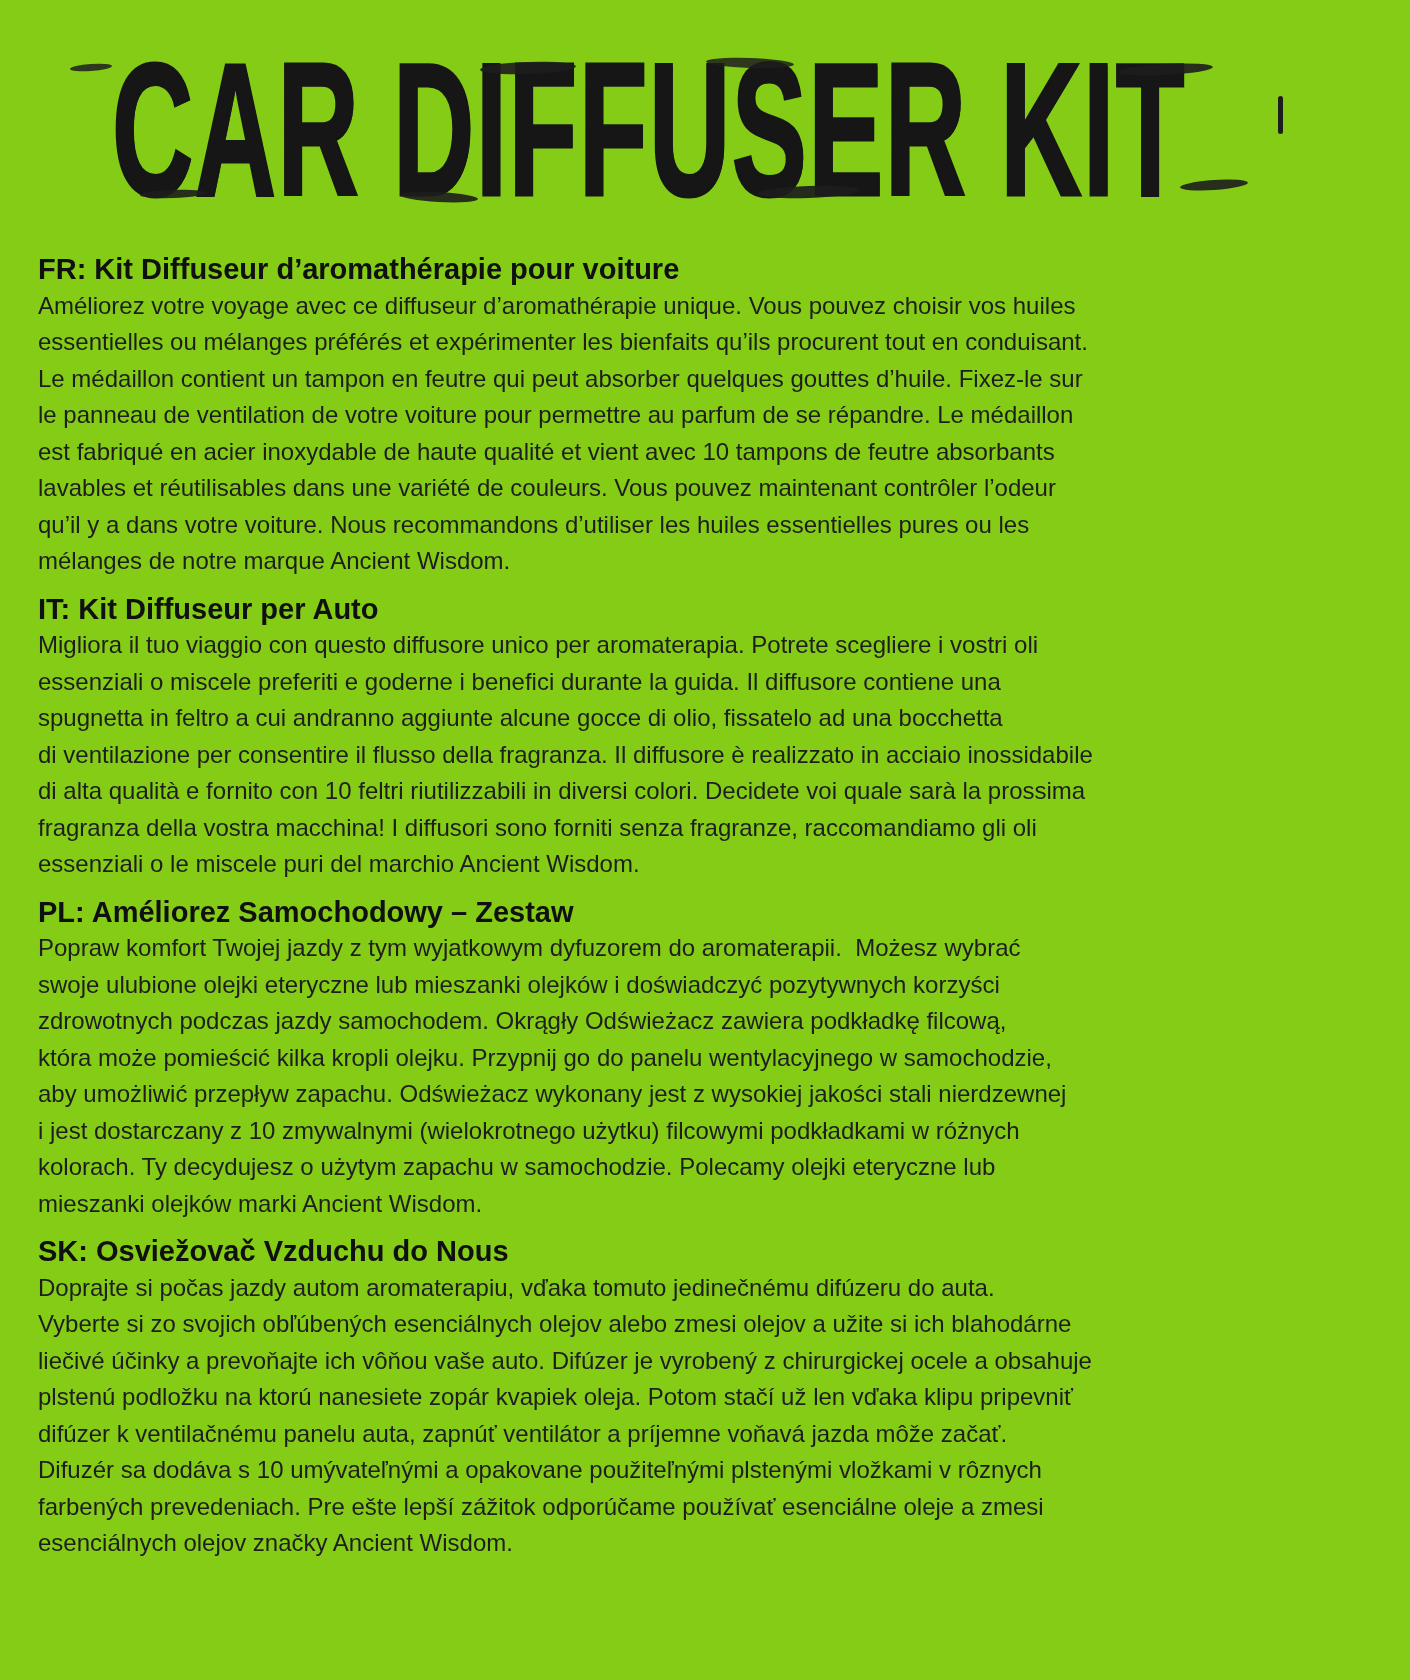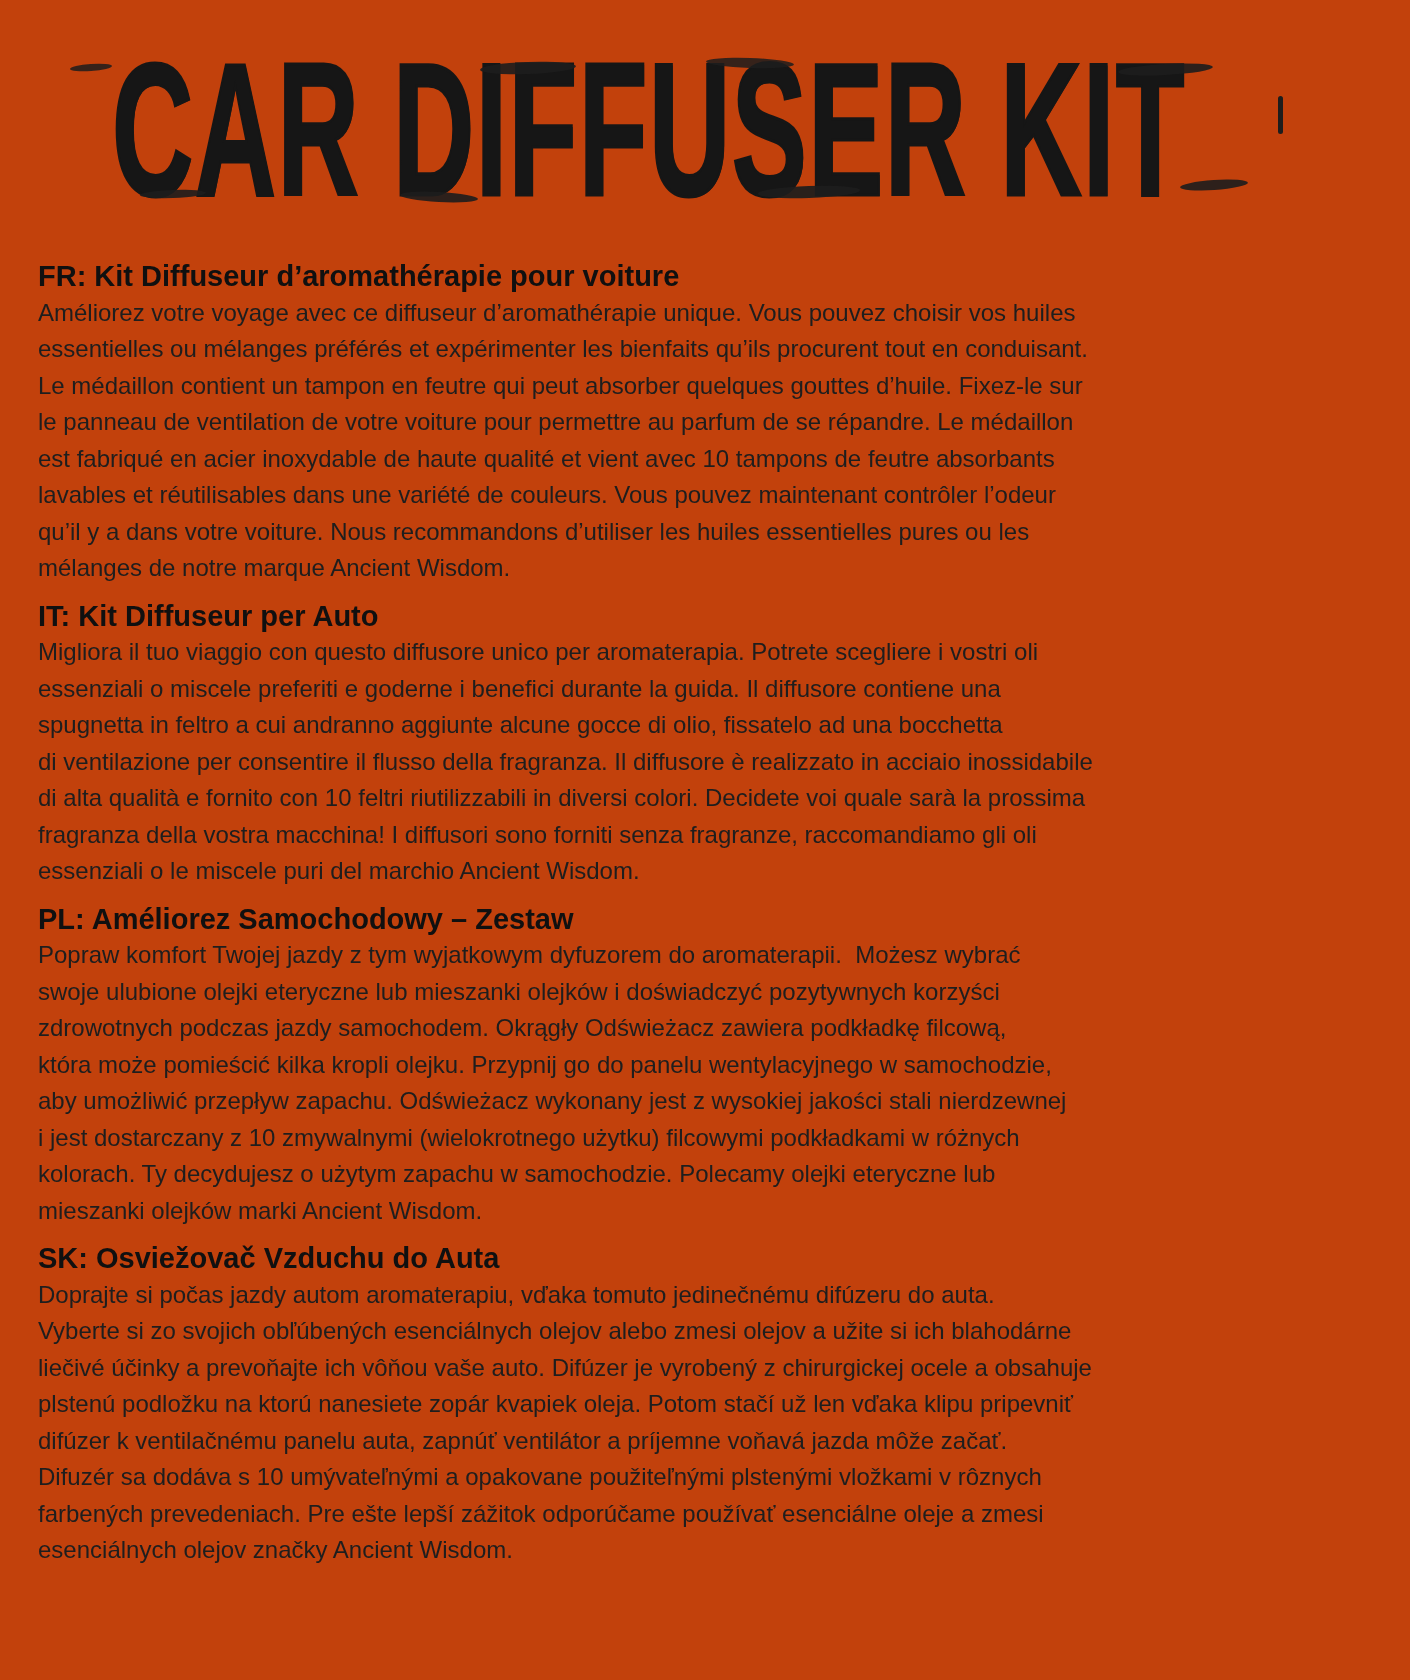--- a/index.html
+++ b/index.html
@@ -1,20 +1,20 @@
 <!DOCTYPE html>
 <html><head>
 <meta charset="utf-8">
 <style>
   html, body { margin: 0; padding: 0; background: #ffffff; }
   .page {
     position: relative;
     width: 1410px;
     height: 1680px;
-    background: #c2410c;
+    background: #84cc16;
     overflow: hidden;
     font-family: "Liberation Sans", sans-serif;
   }
   .title-wrap {
     position: absolute;
     top: 26px;
     left: 112px;
     height: 210px;
     width: 1200px;
   }
@@ -36,21 +36,21 @@
     border-radius: 50%;
   }
   .ink-tick {
     position: absolute;
     background: #1d1d1d;
     border-radius: 3px;
   }
   .content {
     position: absolute;
     left: 38px;
-    top: 258px;
+    top: 251px;
     width: 1356px;
     color: #1e1e1e;
   }
   .section { margin-top: 11px; }
   .section.first { margin-top: 0; }
   .heading {
     margin: 0;
     font-size: 29px;
     line-height: 36.5px;
     font-weight: bold;
@@ -114,21 +114,21 @@
 swoje ulubione olejki eteryczne lub mieszanki olejków i doświadczyć pozytywnych korzyści
 zdrowotnych podczas jazdy samochodem. Okrągły Odświeżacz zawiera podkładkę filcową,
 która może pomieścić kilka kropli olejku. Przypnij go do panelu wentylacyjnego w samochodzie,
 aby umożliwić przepływ zapachu. Odświeżacz wykonany jest z wysokiej jakości stali nierdzewnej
 i jest dostarczany z 10 zmywalnymi (wielokrotnego użytku) filcowymi podkładkami w różnych
 kolorach. Ty decydujesz o użytym zapachu w samochodzie. Polecamy olejki eteryczne lub
 mieszanki olejków marki Ancient Wisdom.</p>
     </div>
 
     <div class="section">
-      <h2 class="heading">SK: Osviežovač Vzduchu do Auta</h2>
+      <h2 class="heading">SK: Osviežovač Vzduchu do Nous</h2>
       <p class="body-text">Doprajte si počas jazdy autom aromaterapiu, vďaka tomuto jedinečnému difúzeru do auta.
 Vyberte si zo svojich obľúbených esenciálnych olejov alebo zmesi olejov a užite si ich blahodárne
 liečivé účinky a prevoňajte ich vôňou vaše auto. Difúzer je vyrobený z chirurgickej ocele a obsahuje
 plstenú podložku na ktorú nanesiete zopár kvapiek oleja. Potom stačí už len vďaka klipu pripevniť
 difúzer k ventilačnému panelu auta, zapnúť ventilátor a príjemne voňavá jazda môže začať.
 Difuzér sa dodáva s 10 umývateľnými a opakovane použiteľnými plstenými vložkami v rôznych
 farbených prevedeniach. Pre ešte lepší zážitok odporúčame používať esenciálne oleje a zmesi
 esenciálnych olejov značky Ancient Wisdom.</p>
     </div>
 

